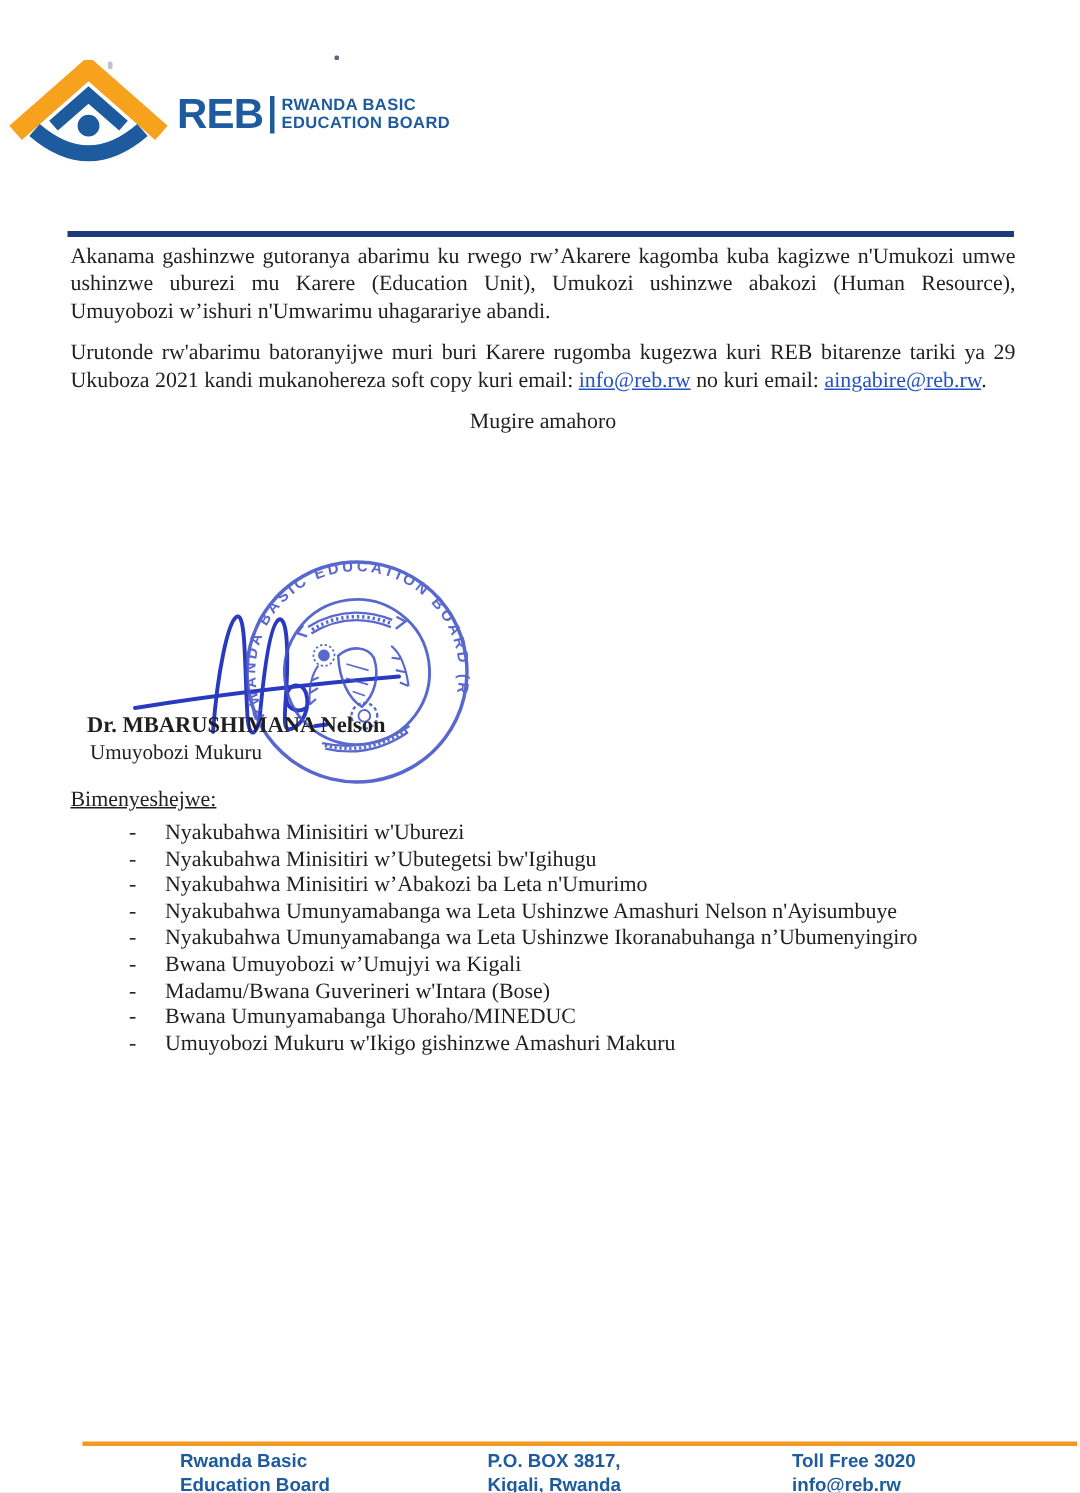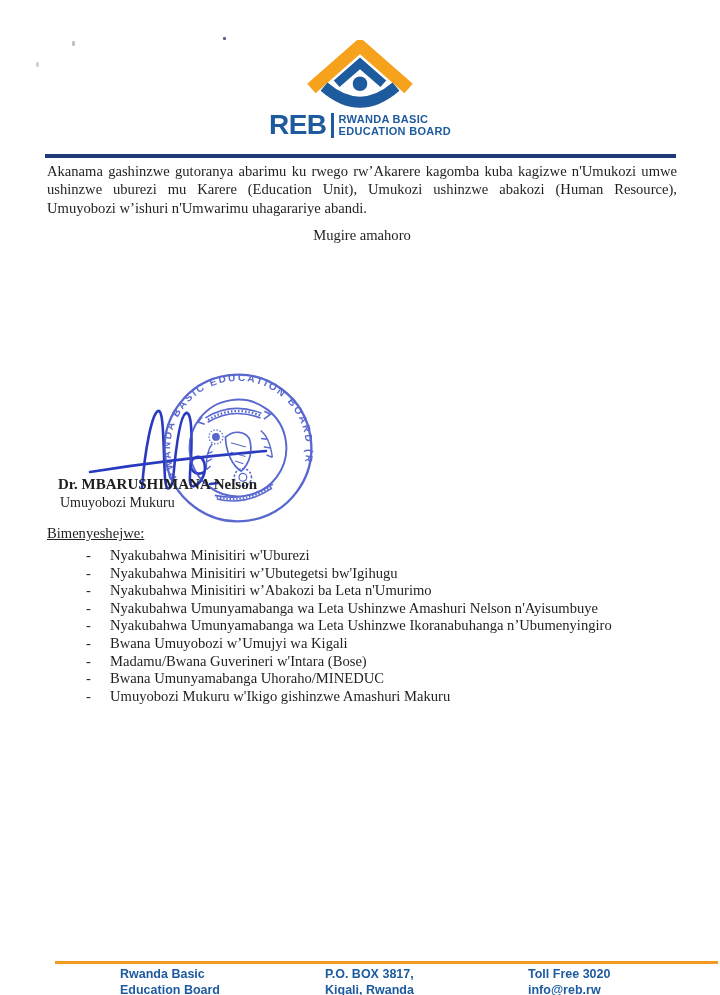--- a/index.html
+++ b/index.html
@@ -8,21 +8,21 @@
     background:#ffffff; overflow:hidden;
     font-family:"Liberation Serif", serif; color:#1f1f1f;
   }
   
   .speck { position:absolute; background:#8b8fa3; opacity:.55; border-radius:1px; }
   .speck.s1 { left:72px; top:41px; width:3px; height:5px; }
   .speck.s2 { left:36px; top:62px; width:3px; height:5px; opacity:.4; }
   .speck.s3 { left:223px; top:37px; width:3px; height:3px; background:#333a66; opacity:.8; }
 
   
-  .letterhead { position:absolute; top:40px; left:0; right:0; display:flex; flex-direction:column; align-items:center; }
+  .letterhead { position:absolute; top:40px; left:0; right:0; display:flex; flex-direction:row; align-items:center; }
   .logo-mark { width:118px; height:70px; }
   .wordmark { display:flex; align-items:center; margin-top:2px; }
   .wordmark .acronym {
     font-family:"Liberation Sans", sans-serif; font-weight:bold;
     font-size:28px; line-height:26px; color:#1d5a9e; letter-spacing:-0.5px;
   }
   .wordmark .vbar { width:3px; height:25px; background:#1d5a9e; margin:0 5px 0 4px; }
   .wordmark .orgname {
     font-family:"Liberation Sans", sans-serif; font-weight:bold;
     font-size:11px; line-height:12px; color:#1d5a9e; letter-spacing:0.3px;
@@ -83,20 +83,21 @@
         <span>RWANDA BASIC</span><br>
         <span>EDUCATION BOARD</span>
       </span>
     </div>
   </div>
 
   <div class="rule-top"></div>
 
   <div class="body-text">
     <p>Akanama gashinzwe gutoranya abarimu ku rwego rw’Akarere kagomba kuba kagizwe n'Umukozi umwe ushinzwe uburezi mu Karere (Education Unit), Umukozi ushinzwe abakozi (Human Resource), Umuyobozi w’ishuri n'Umwarimu uhagarariye abandi.</p>
+    <p><span>Urutonde rw'abarimu batoranyijwe muri buri Karere rugomba kugezwa kuri REB bitarenze tariki ya 29 Ukuboza 2021 kandi mukanohereza soft copy kuri email: </span><a class="email-link">info@reb.rw</a><span> no kuri email: </span><a class="email-link">aingabire@reb.rw</a><span>.</span></p>
     <p class="closing">Mugire amahoro</p>
   </div>
 
   <div class="sig-area">
 
     <svg class="signature-svg" viewBox="0 0 190 108" fill="none" xmlns="http://www.w3.org/2000/svg">
       <g stroke="#2a3ac0" stroke-width="2.6" stroke-linecap="round">
         <path d="M4 76 C 60 67, 120 60, 180 55"></path>
         <path d="M56 92 C 59 52, 66 18, 72 15 C 78 13, 77 48, 79 82 C 80 95, 84 96, 87 84 C 90 50, 94 20, 100 17 C 106 15, 106 42, 105 62 C 104 80, 102 92, 108 90"></path>
         <path d="M108 90 C 116 87, 121 76, 118 66 C 115 58, 106 60, 105 68 C 104 76, 112 80, 118 76"></path>

